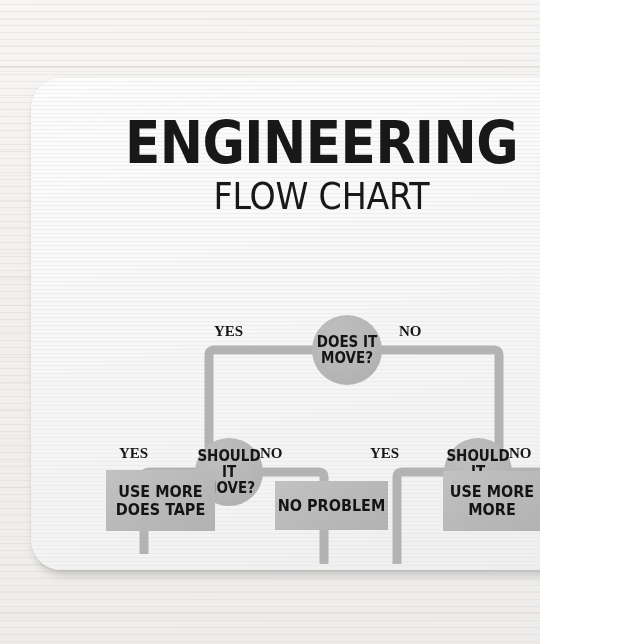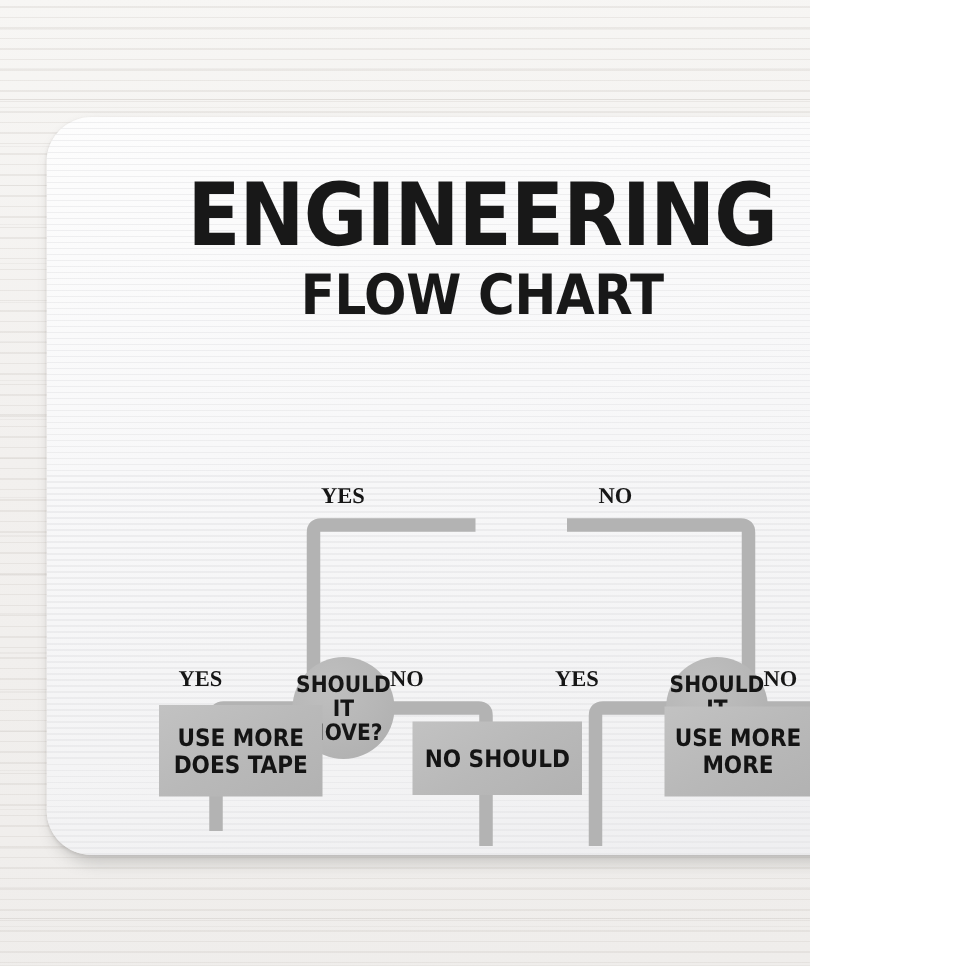--- a/index.html
+++ b/index.html
@@ -87,21 +87,21 @@
     font-weight: 700;
     font-size: 58px;
     line-height: 58px;
     letter-spacing: -0.5px;
     color: #181818;
     transform: scaleX(0.99);
   }
   #title-sub {
     top: 100px;
     font-family: "Liberation Sans Narrow", "DejaVu Sans Condensed", "Liberation Sans", sans-serif;
-    font-weight: 700;
+    font-weight: 400;
     font-size: 37px;
     line-height: 37px;
     letter-spacing: -0.2px;
     color: #181818;
   }
 
   
   #flow {
     position: absolute;
     left: 0;
@@ -190,20 +190,26 @@
           <path d="M 169 394 L 118 394 Q 113 394 113 399 L 113 476"></path>
 
           <path d="M 228 394 L 288 394 Q 293 394 293 399 L 293 486"></path>
 
           <path d="M 417 394 L 371 394 Q 366 394 366 399 L 366 486"></path>
 
           <path d="M 477 394 L 525 394 Q 530 394 530 399 L 530 478"></path>
         </g>
       </svg>
 
+      <div class="node-circle" style="left:281px; top:237px; width:70px; height:70px;">
+        <div class="node-text">
+          <span>DOES IT</span><br>
+          <span>MOVE?</span>
+        </div>
+      </div>
 
       <div class="node-circle" style="left:164px; top:360px; width:68px; height:68px;">
         <div class="node-text">
           <span>SHOULD</span><br>
           <span>IT MOVE?</span>
         </div>
       </div>
 
       <div class="node-circle" style="left:413px; top:360px; width:68px; height:68px;">
         <div class="node-text">
@@ -214,21 +220,21 @@
 
       <div class="result-box" style="left:75px; top:392px; width:109px; height:61px;">
         <div class="box-text">
           <span>USE MORE</span><br>
           <span>DOES TAPE</span>
         </div>
       </div>
 
       <div class="result-box" style="left:244px; top:403px; width:113px; height:49px;">
         <div class="box-text">
-          <span>NO SHOULD</span>
+          <span>NO PROBLEM</span>
         </div>
       </div>
 
       <div class="result-box" style="left:412px; top:393px; width:98px; height:60px;">
         <div class="box-text">
           <span>USE MORE</span><br>
           <span>MORE</span>
         </div>
       </div>
 

